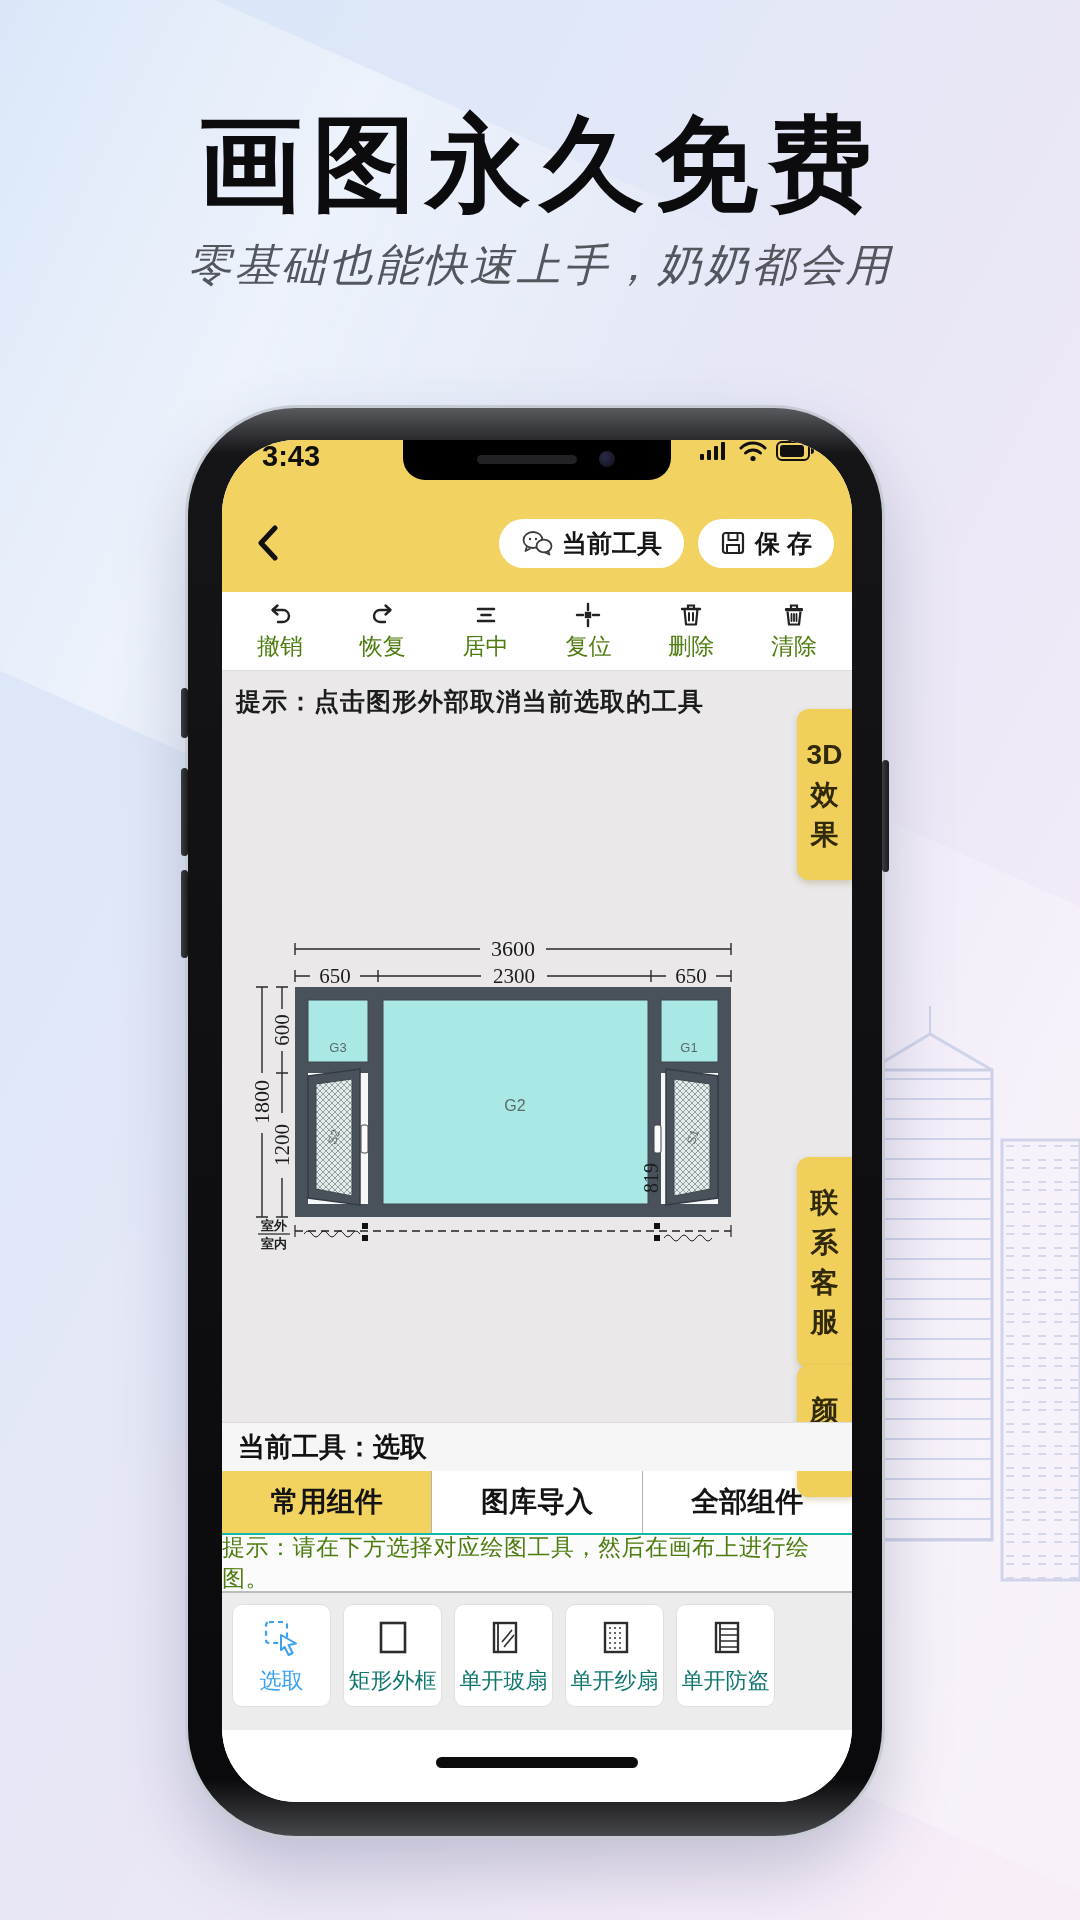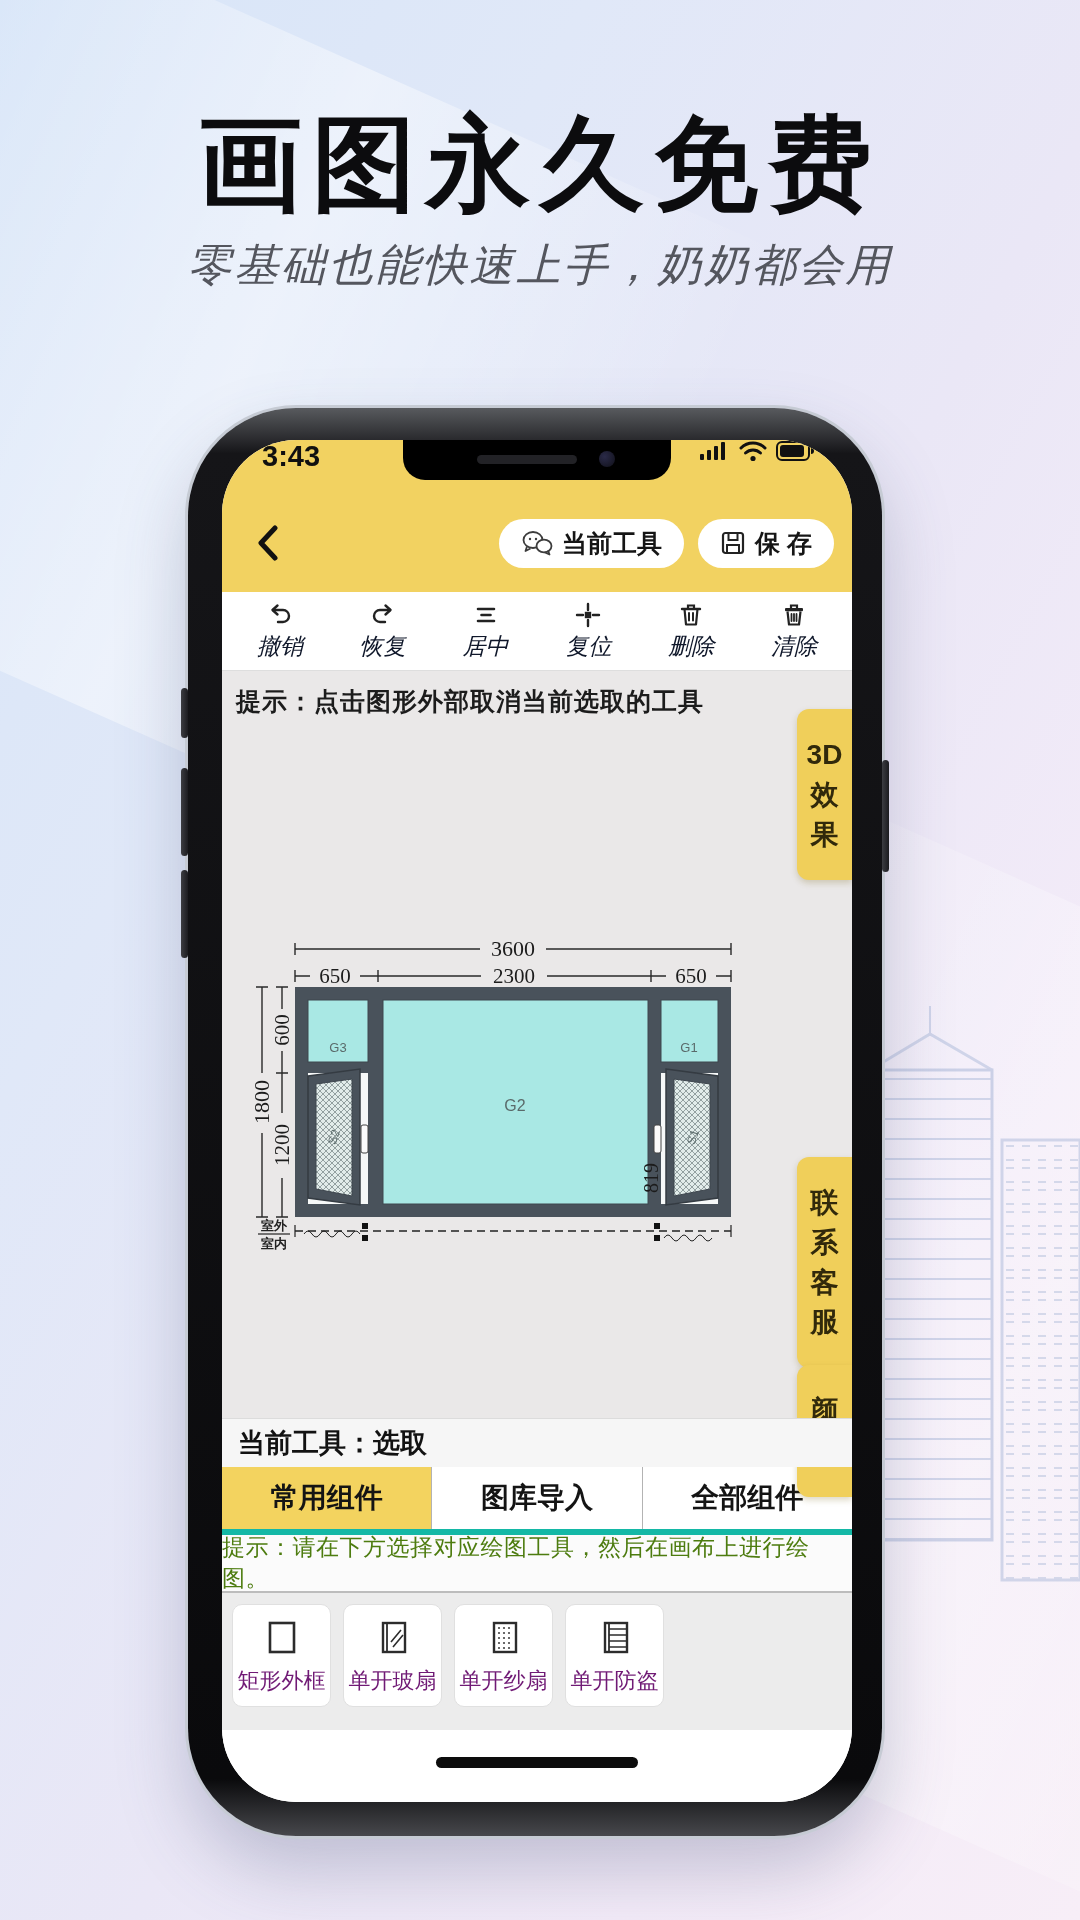--- a/index.html
+++ b/index.html
@@ -43,51 +43,51 @@
   .navbar{height:86px;background:#f2d261;display:flex;align-items:center;padding:0 18px 6px 24px;gap:14px;}
   .back-btn{width:44px;height:50px;display:flex;align-items:center;justify-content:center;}
   .nav-spacer{flex:1;}
   .pill{height:49px;background:#fff;border-radius:30px;display:flex;align-items:center;
         justify-content:center;gap:9px;padding:0 22px;font-size:25px;font-weight:600;color:#151515;}
 
   
   .toolbar{height:78px;background:#fff;border-bottom:1px solid #dedede;display:flex;
            align-items:center;justify-content:space-between;padding:0 22px;}
   .tb-item{display:flex;flex-direction:column;align-items:center;gap:1px;width:72px;}
-  .tb-item .tb-label{font-size:23px;color:#0f172a;font-style:italic;}
+  .tb-item .tb-label{font-size:23px;color:#4d7c0f;}
 
   
   .canvas{flex:1;position:relative;background:#eae8e8;}
   .canvas-tip{padding:14px 14px 0 14px;font-size:25px;font-weight:700;color:#1c1c1c;letter-spacing:1px;}
   .diagram{position:absolute;left:26px;top:264px;}
   .side-yellow{position:absolute;right:0;width:55px;background:#f0cf5a;border-radius:12px 0 0 12px;
                box-shadow:0 3px 6px rgba(120,100,20,.25);padding:26px 0;text-align:center;
                font-size:28px;color:#31290b;font-weight:600;line-height:1.42;cursor:pointer;}
   .btn-3d{top:38px;}
   .btn-service{top:486px;}
   .btn-color{top:694px;}
   .current-tool{position:absolute;left:0;right:0;bottom:0;height:48px;background:#f6f6f6;
                 border-top:1px solid #dcdcdc;display:flex;align-items:center;padding-left:16px;
                 font-size:27px;font-weight:700;color:#121212;}
 
   
-  .tabs{height:62px;display:flex;background:#fff;border-bottom:6px solid #14b8a6;}
+  .tabs{height:62px;display:flex;background:#fff;border-bottom:2px solid #14b8a6;}
   .tab{flex:1;display:flex;align-items:center;justify-content:center;font-size:28px;
        font-weight:700;color:#141414;}
   .tab + .tab{border-left:1px solid #b3b3b3;}
   .tab.active{background:#f3d35f;}
 
   .tools-tip{height:56px;background:#fbfbfb;display:flex;align-items:center;justify-content:center;
              font-size:23px;color:#4d7c0f;border-bottom:2px solid #bcbcbc;letter-spacing:.5px;}
 
   
   .tools{height:126px;background:#ececec;display:flex;gap:12px;padding:11px 0 0 10px;overflow:hidden;}
   .tool{flex:0 0 auto;width:97px;height:101px;background:#fff;border:1px solid #e0e0e0;border-radius:10px;
         display:flex;flex-direction:column;align-items:center;justify-content:center;gap:6px;}
-  .tool .tool-label{font-size:22px;color:#701a75;white-space:nowrap;}
+  .tool .tool-label{font-size:22px;color:#0f766e;white-space:nowrap;}
   .tool.active .tool-label{color:#3aa0f0;}
 
   .home-area{height:72px;background:#fff;}
   .home-bar{width:202px;height:11px;border-radius:7px;background:#0c0c0c;margin:27px auto 0;}
 
   svg{display:block;}
   .dimtext{font-family:"Liberation Serif","DejaVu Serif",serif;fill:#1c1c1c;}
 </style>
 </head>
 <body>
@@ -329,20 +329,27 @@
           <span>图库导入</span>
         </div>
         <div class="tab">
           <span>全部组件</span>
         </div>
       </div>
 
       <div class="tools-tip">提示：请在下方选择对应绘图工具，然后在画布上进行绘图。</div>
 
       <div class="tools">
+        <div class="tool active">
+          <svg width="44" height="44" viewBox="0 0 44 44">
+            <rect x="6" y="6" width="21" height="21" rx="3" stroke="#3aa0f0" stroke-width="2.2" fill="none" stroke-dasharray="5 4"></rect>
+            <path d="M21 19 L36 27.5 L28.6 29 L32.6 37 L28.6 39 L24.6 31 L21 34 Z" fill="#fff" stroke="#3aa0f0" stroke-width="2" stroke-linejoin="round"></path>
+          </svg>
+          <span class="tool-label">选取</span>
+        </div>
         <div class="tool">
           <svg width="44" height="44" viewBox="0 0 44 44">
             <rect x="10" y="7" width="24" height="29" stroke="#2c2c2c" stroke-width="2.6" fill="none"></rect>
           </svg>
           <span class="tool-label">矩形外框</span>
         </div>
         <div class="tool">
           <svg width="44" height="44" viewBox="0 0 44 44">
             <rect x="12" y="7" width="22" height="29" stroke="#2c2c2c" stroke-width="2.4" fill="none"></rect>
             <path d="M16 7 V36" stroke="#2c2c2c" stroke-width="1.8"></path>

